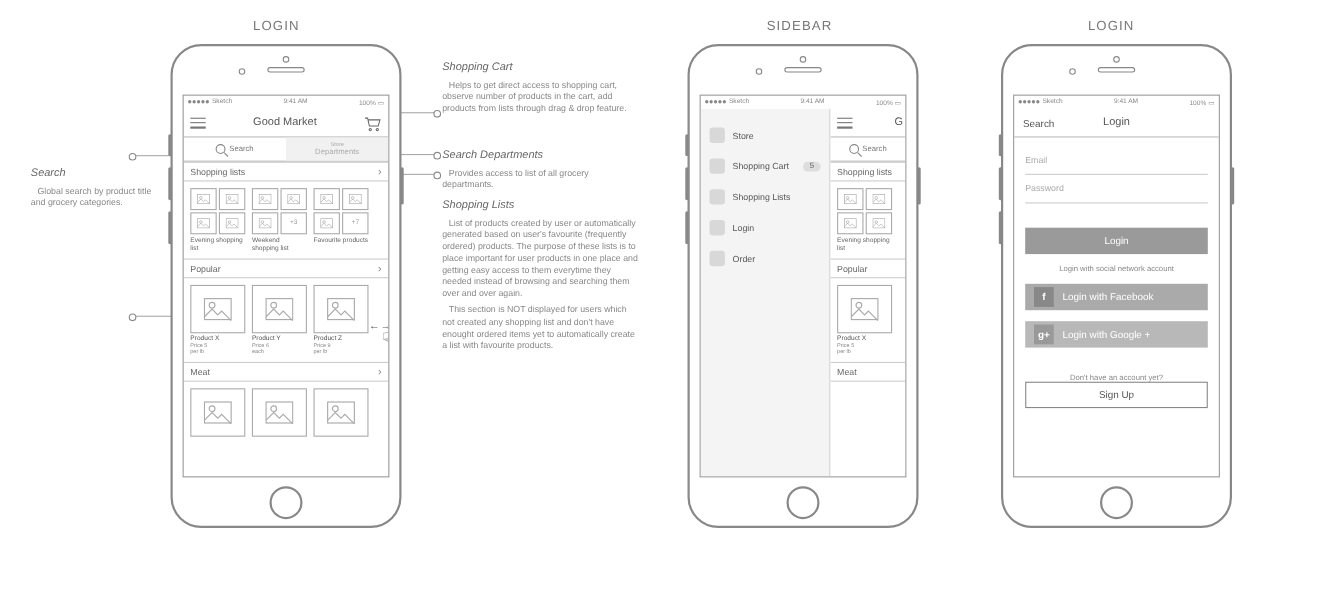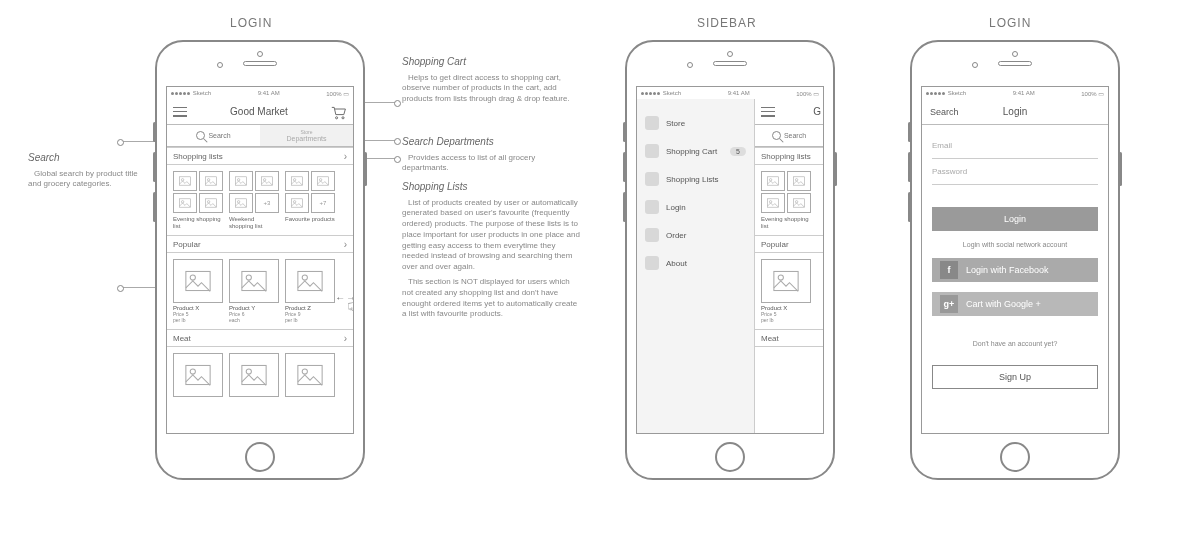--- a/index.html
+++ b/index.html
@@ -368,24 +368,20 @@
               <div class="side-icon"></div>
               <span>Shopping Lists</span>
             </div>
           <div class="side-item">
               <div class="side-icon"></div>
               <span>Login</span>
             </div>
           <div class="side-item">
               <div class="side-icon"></div>
               <span>Order</span>
-            </div>
-          <div class="side-item">
-              <div class="side-icon"></div>
-              <span>About</span>
             </div>
         </div>
         <div class="partial">
           <div class="nav" style="padding-left:6px;">
             <div class="ham">
                 <span></span>
                 <span></span>
                 <span></span>
               </div>
             <span style="margin-left:auto; margin-right:-4px;">G</span>
@@ -483,20 +479,20 @@
       <div class="field">Password</div>
       <div style="height:12px"></div>
       <div class="btn solid">Login</div>
       <div class="tiny">Login with social network account</div>
       <div class="btn fb">
           <div class="social-icon">f</div>
           <span>Login with Facebook</span>
         </div>
       <div class="btn gp">
           <div class="social-icon" style="background:#999">g+</div>
-          <span>Cart with Google +</span>
+          <span>Login with Google +</span>
         </div>
       <div class="tiny" style="margin-top:24px">Don't have an account yet?</div>
-      <div class="btn outline" style="margin-top:18px">Sign Up</div>
+      <div class="btn outline" style="margin-top:0">Sign Up</div>
     </div>
   </div>
 
 </div>
 
 </body></html>

